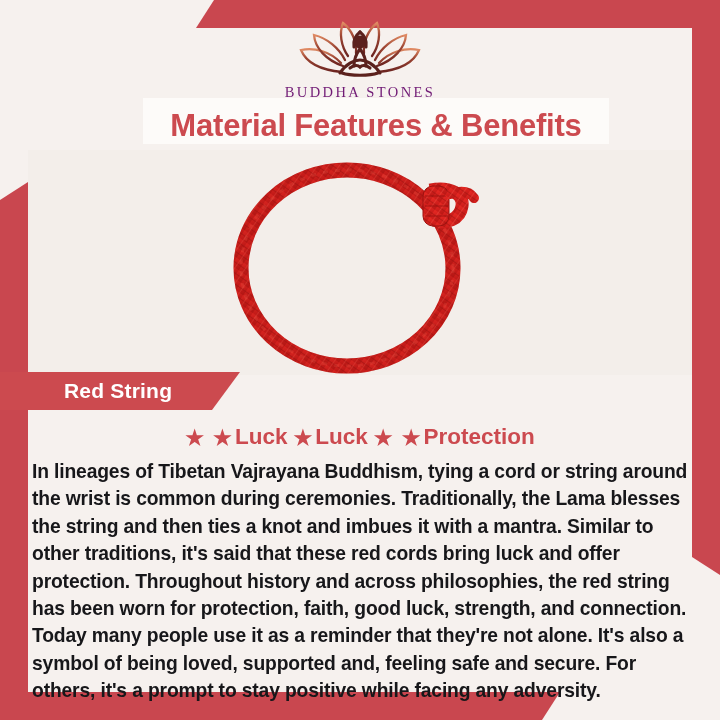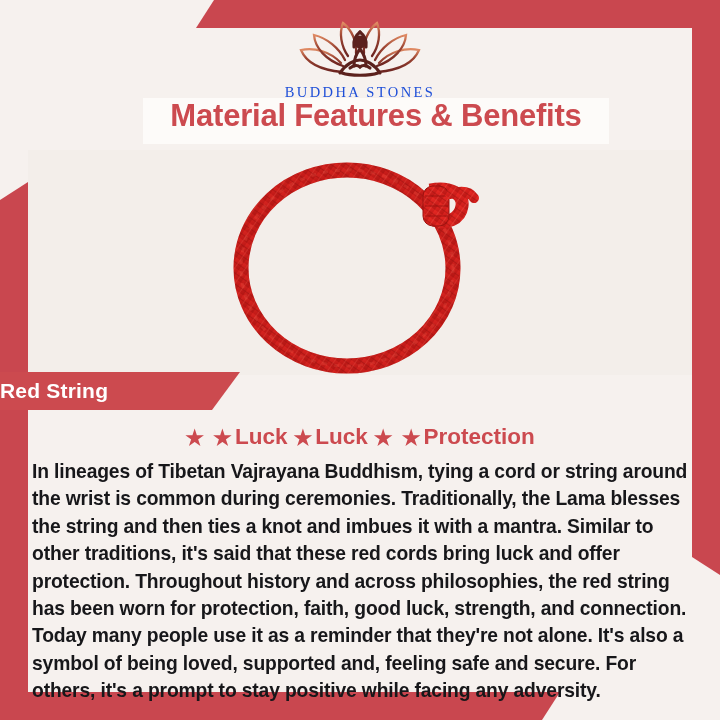--- a/index.html
+++ b/index.html
@@ -73,34 +73,34 @@
     top: 20px;
     width: 720px;
     text-align: center;
   }
   #logo-mark { display: block; margin: 0 auto; }
   #logo-wordmark {
     margin-top: 2px;
     font-family: "Liberation Serif", serif;
     font-size: 14.5px;
     letter-spacing: 2.4px;
-    color: #1d4ed8;
+    color: #701a75;
     font-weight: 400;
   }
 
   
   #title-banner {
     position: absolute;
     left: 143px;
     top: 98px;
     width: 466px;
     height: 46px;
     background: #fdfbf9;
     display: flex;
-    align-items: flex-start;
+    align-items: flex-end;
     justify-content: center;
   }
   #title-text {
     color: #cc4a4f;
     font-size: 31px;
     font-weight: bold;
     letter-spacing: -0.2px;
     white-space: nowrap;
   }
 
@@ -125,20 +125,21 @@
     height: 38px;
     background: #cc4a4f;
     clip-path: polygon(0 0, 100% 0, calc(100% - 28px) 100%, 0 100%);
     display: flex;
     align-items: center;
   }
   #ribbon-label {
     color: #ffffff;
     font-size: 21px;
     font-weight: bold;
+    padding-left: 64px;
     letter-spacing: 0.2px;
     white-space: nowrap;
   }
 
   
   #benefits {
     position: absolute;
     left: 28px;
     top: 418px;
     width: 664px;

